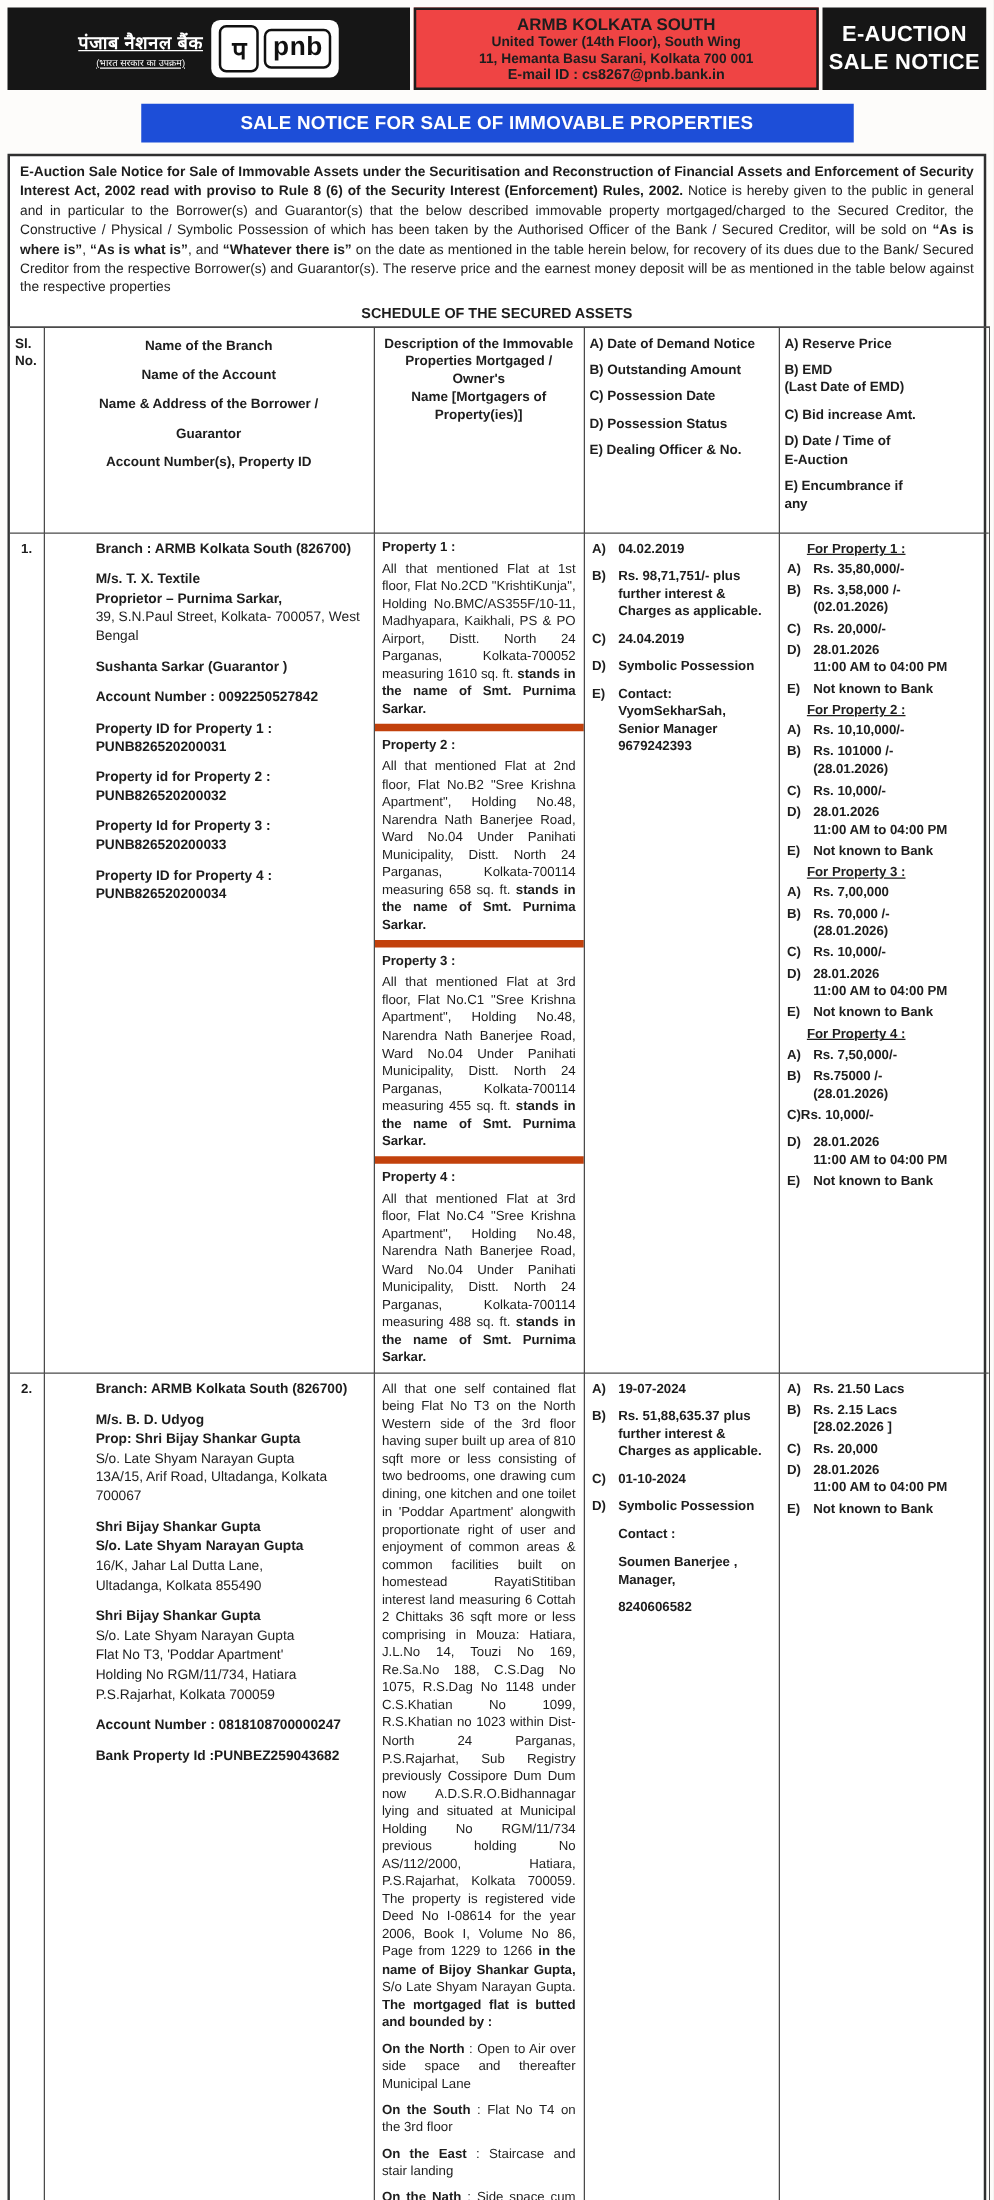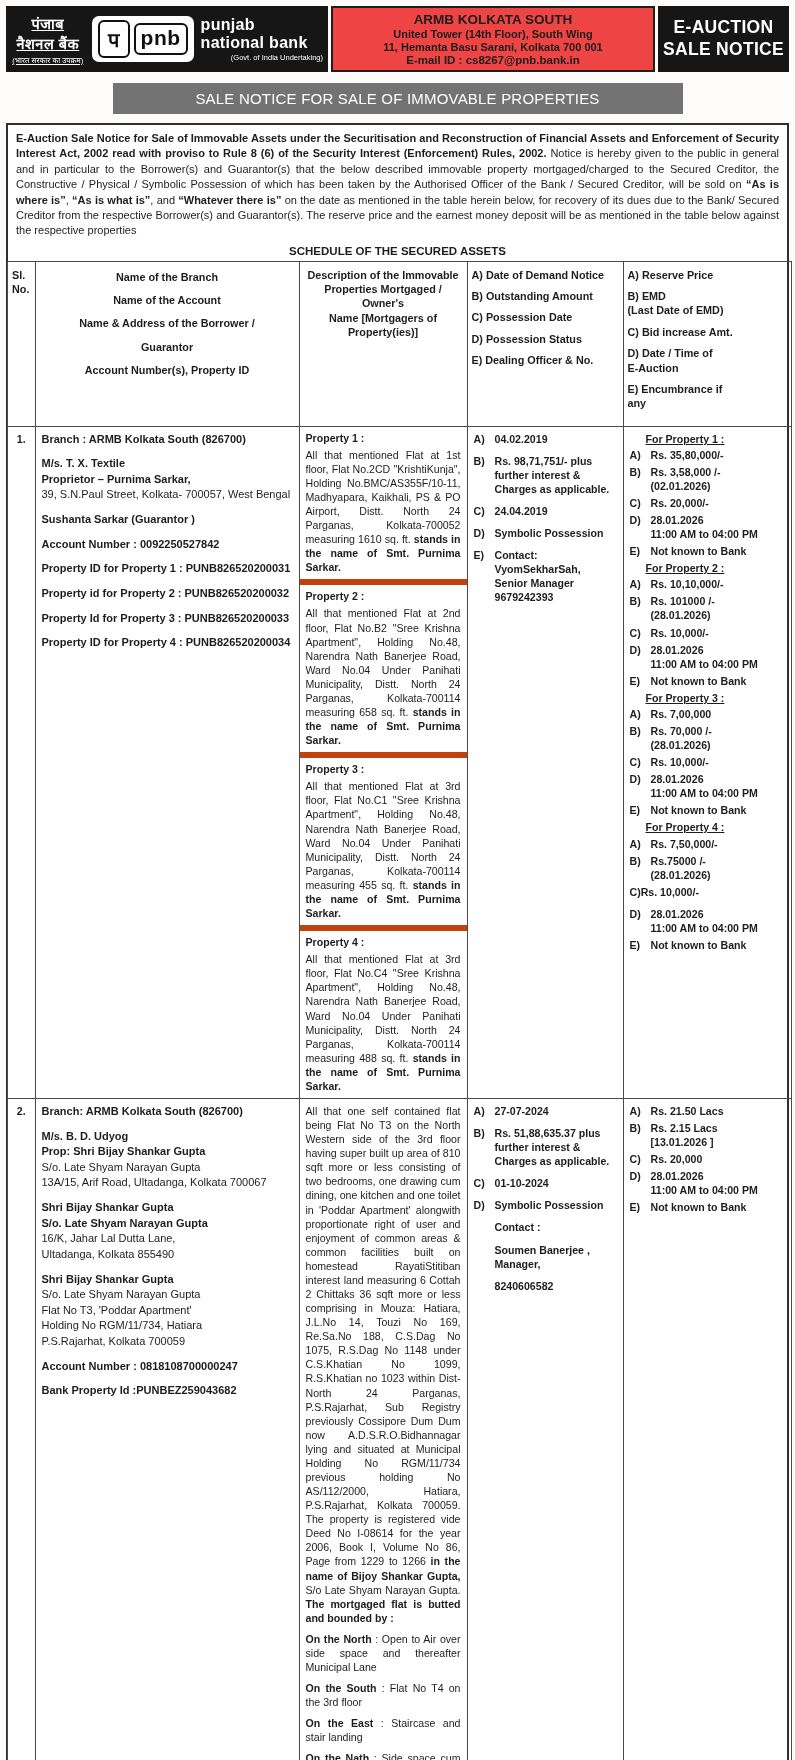--- a/index.html
+++ b/index.html
@@ -18,37 +18,37 @@
   .logo-glyph { border:2.5px solid #101010; border-radius:6px; width:28px; height:34px; display:flex; align-items:center; justify-content:center; font-weight:bold; font-size:20px; }
   .logo-word { font-weight:bold; font-size:21px; letter-spacing:.5px; border:2.5px solid #101010; border-radius:6px; padding:1px 5px 3px; }
   .brand-en .l1 { font-size:16px; font-weight:bold; letter-spacing:.3px; }
   .brand-en .l2 { font-size:7.5px; text-align:right; margin-top:1px; }
   .addr { flex:1; border:2px solid #1d1d1d; background:#ef4444; text-align:center; display:flex; flex-direction:column; justify-content:center; gap:1px; padding:2px 4px; }
   .addr .a1 { font-weight:bold; font-size:13.5px; }
   .addr .a2, .addr .a3 { font-weight:bold; font-size:11px; }
   .addr .a4 { font-weight:bold; font-size:11.5px; }
   .enotice { flex:0 0 131px; background:#161616; color:#fff; display:flex; flex-direction:column; align-items:center; justify-content:center; font-weight:bold; font-size:17.5px; line-height:1.25; letter-spacing:.3px; }
 
-  .title-bar { background:#737373; color:#fff; font-weight:normal; font-size:15px; text-align:center; width:570px; margin:11px auto 9px; padding:7px 0; letter-spacing:.2px; }
+  .title-bar { background:#1d4ed8; color:#fff; font-weight:bold; font-size:15px; text-align:center; width:570px; margin:11px auto 9px; padding:7px 0; letter-spacing:.2px; }
 
   .doc { border:2px solid #2f2f2f; background:#fff; }
   .intro { padding:6px 8px 2px; font-size:11px; line-height:1.4; text-align:justify; }
   .schedule-title { text-align:center; font-weight:bold; font-size:11.5px; padding:4px 0 5px; }
 
   table { border-collapse:collapse; width:100%; table-layout:fixed; }
   th, td { border:1px solid #4a4a4a; vertical-align:top; font-size:10.6px; line-height:1.33; padding:5px 6px; }
   table { border-style:hidden; box-shadow:0 0 0 1px #4a4a4a; }
   thead th { text-align:center; font-weight:bold; font-size:10.8px; padding:6px 4px 8px; }
   thead .left { text-align:left; }
   .hline { margin:2px 0 9px; }
   .hitem { margin:0 0 7px; white-space:pre-line; text-align:left; }
   td.sl { text-align:center; font-weight:bold; }
   td.acct { font-size:11px; }
   .grp { margin-bottom:10px; }
-  .grp div { margin-bottom:1px; }
+  .grp div { margin-bottom:1px;margin-left:35px; }
   .b { font-weight:bold; }
   td.desc { padding:0; }
   .desc-inner.pad { padding:5px 6px; }
   .prop { padding:4px 6px 5px; }
   .prop + .prop { border-top:6px solid #c2410c; }
   .ph { font-weight:bold; margin-bottom:3px; }
   .para { margin:0 0 7px; text-align:justify; }
   .prop .para { margin:0; }
   td.c4 .it, td.c5 .it { display:flex; margin-bottom:8px; font-weight:bold; }
   td.c5 .it { margin-bottom:3px; }
@@ -76,24 +76,20 @@
 
     <div class="header-row">
       <div class="brand">
         <div class="brand-hindi">
           <div class="l1">पंजाब नैशनल बैंक</div>
           <div class="l2">(भारत सरकार का उपक्रम)</div>
         </div>
         <div class="logo-box">
           <span class="logo-glyph">प</span>
           <span class="logo-word">pnb</span>
-        </div>
-        <div class="brand-en">
-          <div class="l1">punjab national bank</div>
-          <div class="l2">(Govt. of India Undertaking)</div>
         </div>
       </div>
       <div class="addr">
         <div class="a1">ARMB KOLKATA SOUTH</div>
         <div class="a2">United Tower (14th Floor), South Wing</div>
         <div class="a3">11, Hemanta Basu Sarani, Kolkata 700 001</div>
         <div class="a4">E-mail ID : cs8267@pnb.bank.in</div>
       </div>
       <div class="enotice">
         <div>E-AUCTION</div>
@@ -368,21 +364,21 @@
                     <div class="para"><span class="b">On the East</span><span> : Staircase and stair landing</span></div>
                   </div>
                   <div class="para-block">
                     <div class="para"><span class="b">On the Nath</span><span> : Side space cum common passage</span></div>
                   </div>
                 </div>
               </td>
               <td class="c4">
                 <div class="it">
                   <span class="lbl">A)</span>
-                  <span class="txt">27-07-2024</span>
+                  <span class="txt">19-07-2024</span>
                 </div>
                 <div class="it">
                   <span class="lbl">B)</span>
                   <span class="txt">Rs. 51,88,635.37 plus further interest &amp; Charges as applicable.</span>
                 </div>
                 <div class="it">
                   <span class="lbl">C)</span>
                   <span class="txt">01-10-2024</span>
                 </div>
                 <div class="it">
@@ -394,21 +390,21 @@
                 <div class="nolbl">8240606582</div>
               </td>
               <td class="c5">
                 <div class="it">
                   <span class="lbl">A)</span>
                   <span class="txt">Rs. 21.50 Lacs</span>
                 </div>
                 <div class="it">
                   <span class="lbl">B)</span>
                   <span class="txt">Rs.  2.15 Lacs
-[13.01.2026 ]</span>
+[28.02.2026 ]</span>
                 </div>
                 <div class="it">
                   <span class="lbl">C)</span>
                   <span class="txt">Rs. 20,000</span>
                 </div>
                 <div class="it">
                   <span class="lbl">D)</span>
                   <span class="txt">28.01.2026
 11:00 AM to 04:00 PM</span>
                 </div>

